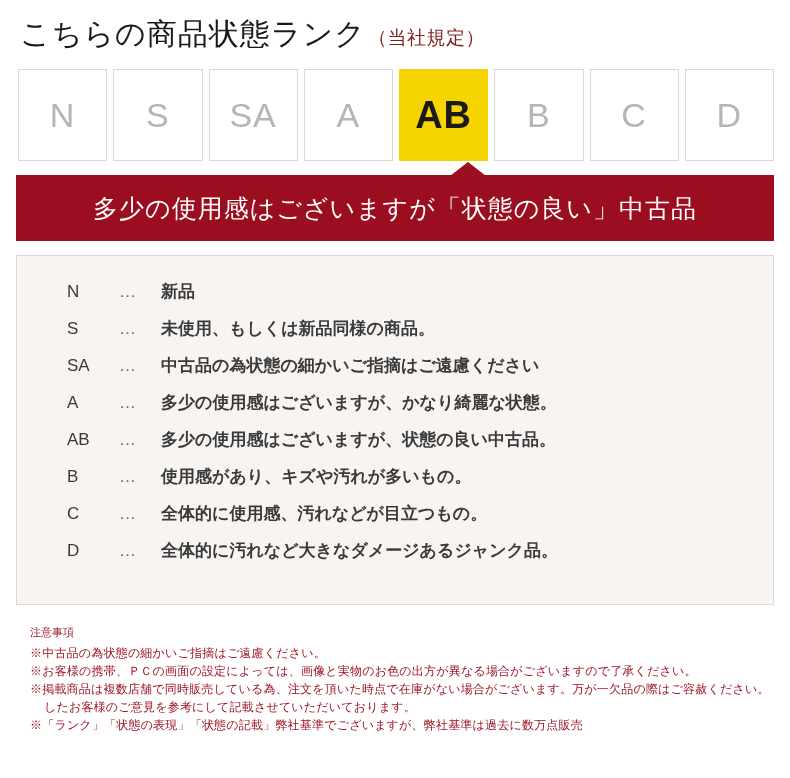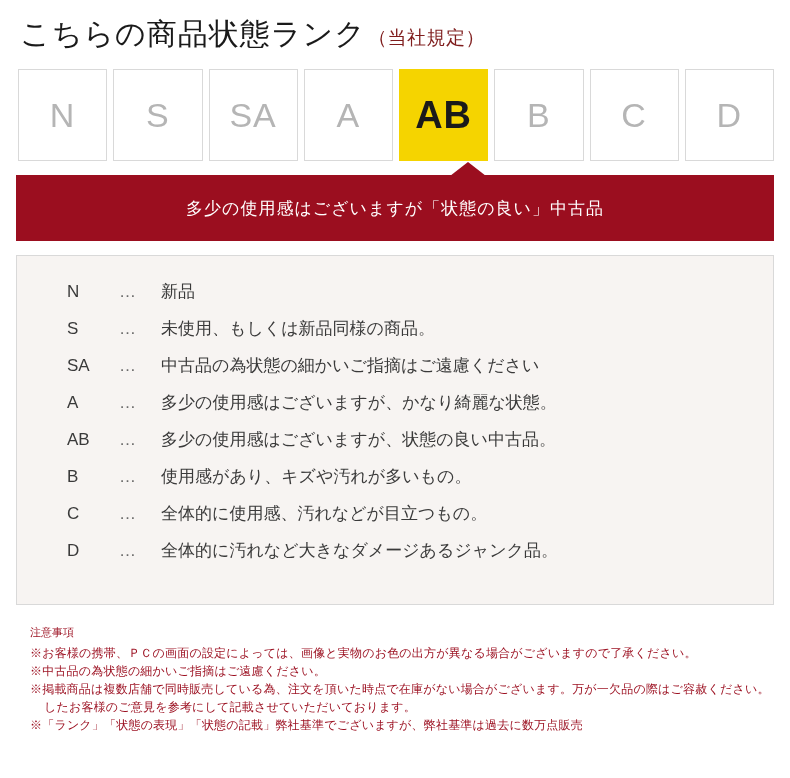--- a/index.html
+++ b/index.html
@@ -85,21 +85,21 @@
     border-right: 18px solid transparent;
     border-bottom: 14px solid #9b0e1f;
   }
   .banner {
     background: #9b0e1f;
     height: 66px;
     display: flex;
     align-items: center;
     justify-content: center;
     color: #ffffff;
-    font-size: 17px;
+    font-size: 25px;
     letter-spacing: 1px;
   }
 
   
   .desc-panel {
     margin-top: 14px;
     border: 1px solid #d9d9d9;
     background: #f7f4f2;
     box-sizing: border-box;
     padding: 24px 0 18px 0;
@@ -118,20 +118,21 @@
     flex: none;
   }
   .desc-dots {
     width: 42px;
     flex: none;
     color: #6a6a6a;
     letter-spacing: 2px;
   }
   .desc-text {
     flex: 1;
+    font-weight: bold;
   }
 
   
   .notes {
     margin-top: 20px;
     padding-left: 14px;
     color: #9b0e1f;
   }
   .notes-title {
     font-size: 11px;
@@ -219,20 +220,20 @@
     <div class="desc-row">
       <span class="desc-rank">D</span>
       <span class="desc-dots">…</span>
       <span class="desc-text">全体的に汚れなど大きなダメージあるジャンク品。</span>
     </div>
 
   </div>
 
   <div class="notes">
     <div class="notes-title">注意事項</div>
+    <div class="note-line">※中古品の為状態の細かいご指摘はご遠慮ください。</div>
     <div class="note-line">※お客様の携帯、ＰＣの画面の設定によっては、画像と実物のお色の出方が異なる場合がございますので了承ください。</div>
-    <div class="note-line">※中古品の為状態の細かいご指摘はご遠慮ください。</div>
     <div class="note-line">※掲載商品は複数店舗で同時販売している為、注文を頂いた時点で在庫がない場合がございます。万が一欠品の際はご容赦ください。</div>
     <div class="note-line indent">したお客様のご意見を参考にして記載させていただいております。</div>
     <div class="note-line">※「ランク」「状態の表現」「状態の記載」弊社基準でございますが、弊社基準は過去に数万点販売</div>
   </div>
 
 </div>
 
 </body></html>

